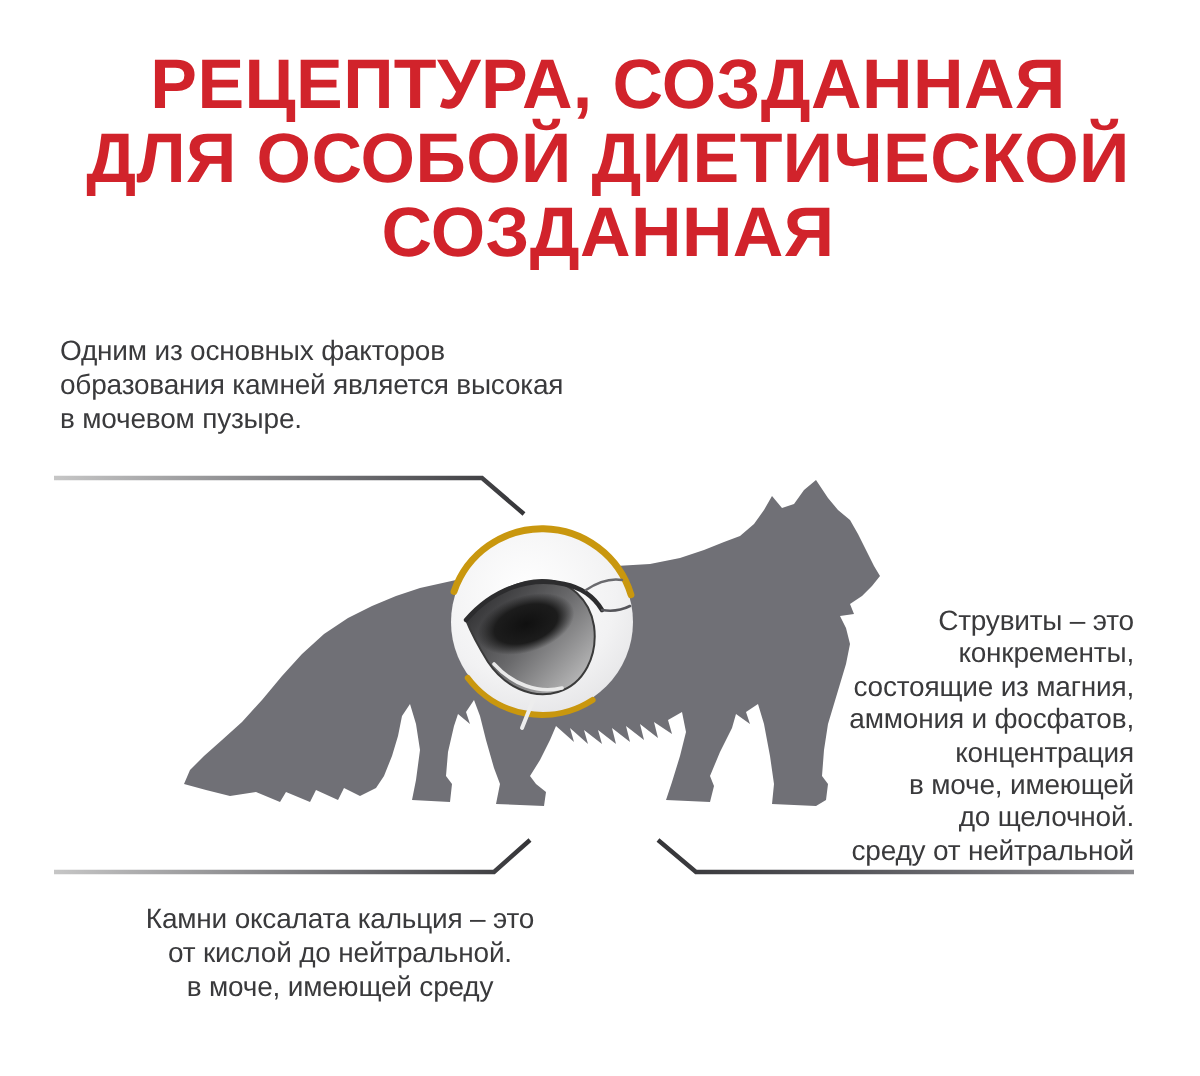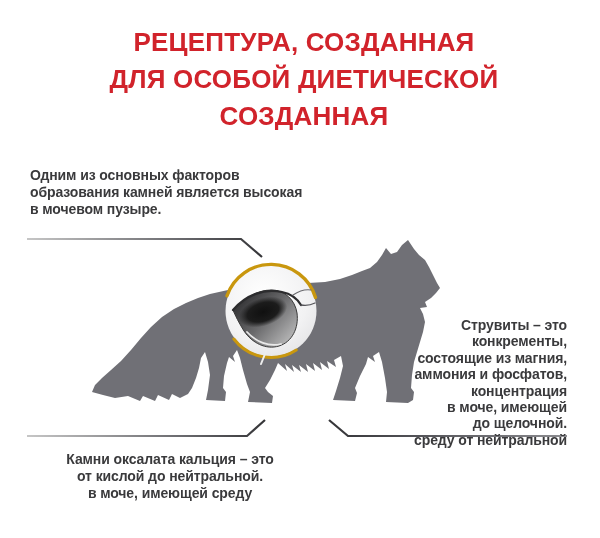--- a/index.html
+++ b/index.html
@@ -7,36 +7,36 @@
     position:relative;
     width:600px;height:538px;
     background:#ffffff;
     overflow:hidden;
     font-family:"Liberation Sans", sans-serif;
   }
   .title{
     position:absolute;
     left:8px; right:0; top:24px;
     text-align:center;
-    font-size:26px;
+    font-size:35px;
     font-weight:bold;
     line-height:37px;
     letter-spacing:0.2px;
     color:#d1232b;
   }
   .note{
     position:absolute;
     font-size:14px;
     color:#3a3a3c;
     line-height:17px;
     letter-spacing:-0.1px;
   }
-  .note .tline{display:block;font-weight:bold;}
+  .note .tline{display:block;}
   .note-topleft{ left:30px; top:167px; width:280px; text-align:left;}
-  .note-right{ right:33px; top:302px; width:220px; text-align:right; line-height:16.4px;margin-top:15px;}
+  .note-right{ right:33px; top:302px; width:220px; text-align:right; line-height:16.4px;}
   .note-bottomleft{ left:30px; top:451px; width:280px; text-align:center;}
   .tline{display:block;}
   svg.diagram{position:absolute; left:0; top:0;}
 </style>
 </head>
 <body>
 
 <div class="canvas">
 
   <div class="title">

